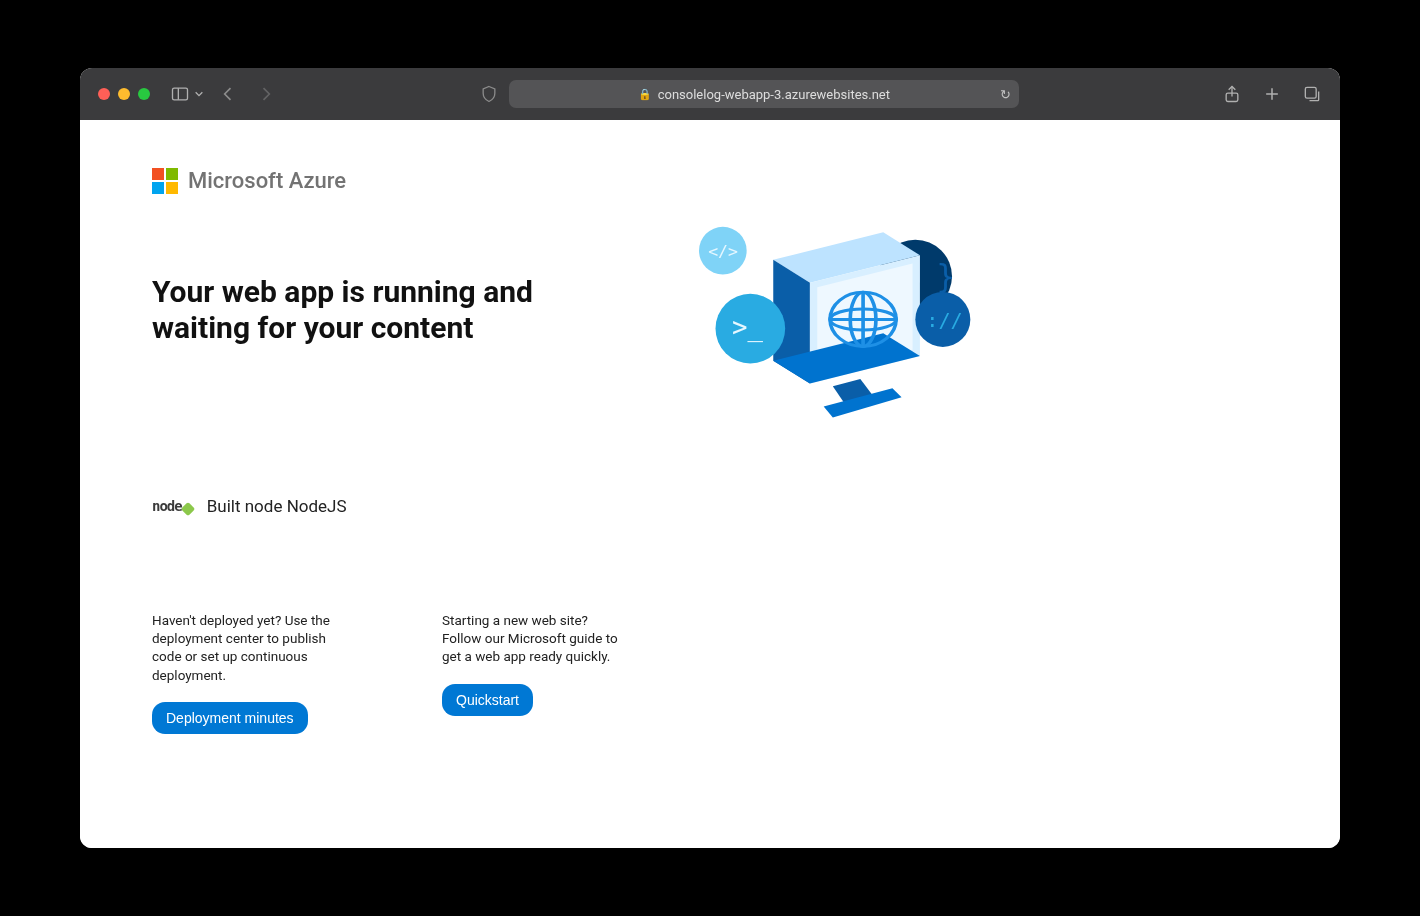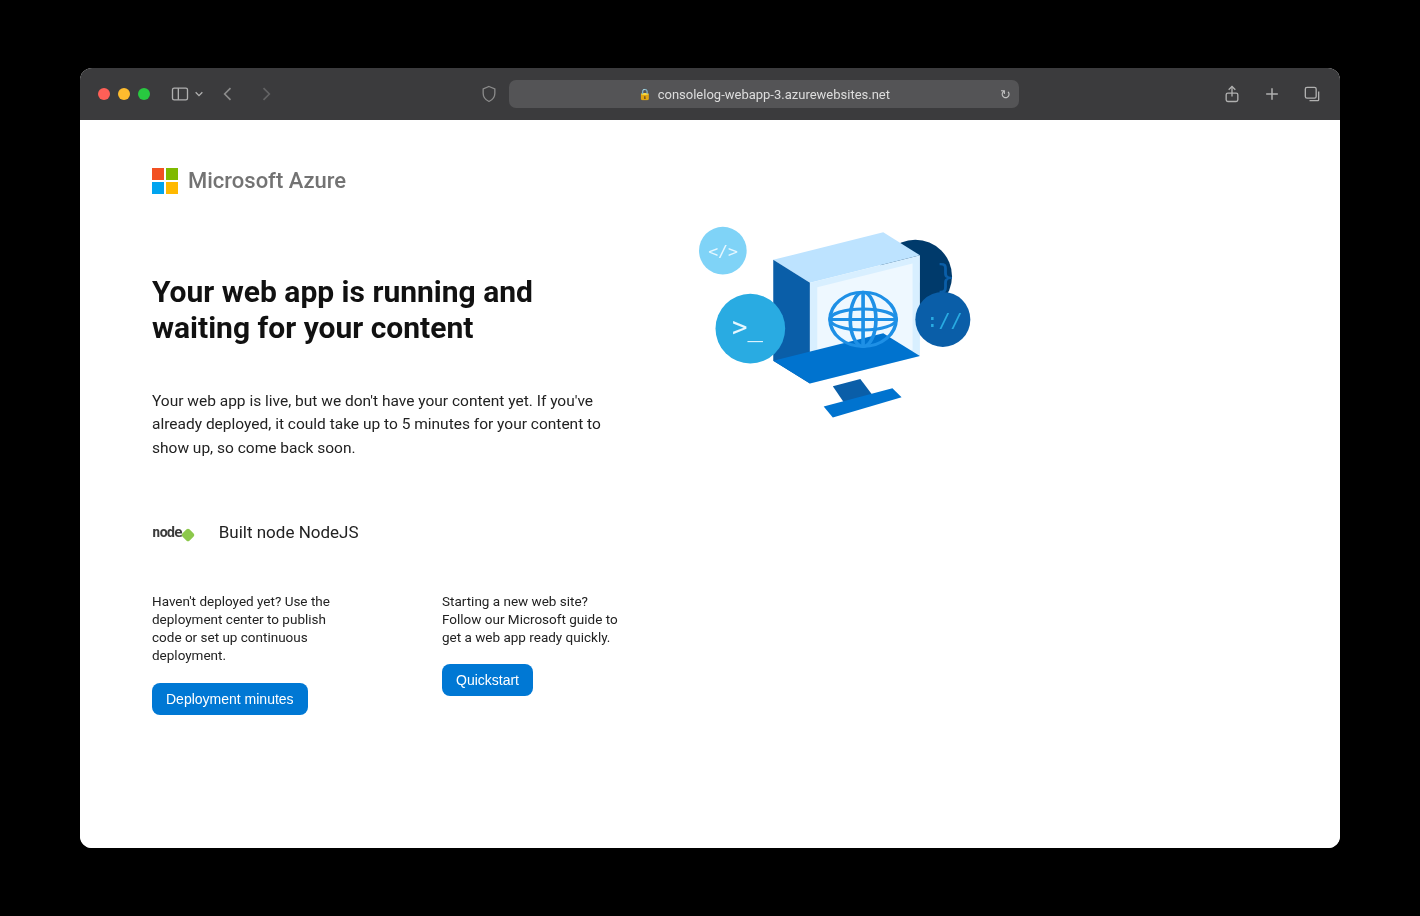--- a/index.html
+++ b/index.html
@@ -77,36 +77,36 @@
   .ms-logo div:nth-child(4){background:#ffb900;}
 
   .hero { display:flex; gap: 60px; align-items:flex-start; }
   .hero-left { width: 470px; }
   h1 { font-size: 30px; font-weight: 700; color:#111; line-height:1.2; margin-bottom: 44px; }
   .subhead { font-size: 15.5px; color:#222; line-height:1.5; }
 
   .hero-illu { width: 340px; height: 220px; position: relative; margin-top: -60px; margin-left: -10px;}
   .hero-illu svg { width:100%; height:100%; }
 
-  .built-row { display:flex; align-items:center; gap:26px; margin-top: 62px; }
+  .built-row { display:flex; align-items:center; gap:14px; margin-top: 62px; }
   .node-logo { font-family: monospace; font-weight:bold; color:#3c3c3c; font-size:14px; letter-spacing:-1px; position:relative;}
   .node-logo .hex { display:inline-block; width:10px;height:10px; background:#8cc84b; border-radius:2px; transform: translateY(3px) rotate(45deg); margin-left:1px;}
   .built-text { font-size:17px; color:#222; }
 
-  .cards { display:flex; gap: 110px; margin-top: 50px; }
+  .cards { display:flex; gap: 110px; margin-top: 95px; }
   .card { width: 180px; font-size:13.5px; color:#222; line-height:1.35;}
   .btn {
     display:inline-block;
     margin-top: 18px;
     background:#0078d4;
     color:#fff;
     font-size:14px;
     padding: 8px 14px;
     border:none;
-    border-radius:8px;
+    border-radius:13px;
     cursor:pointer;
   }
 </style>
 </head>
 <body>
 
 <div class="safari-window">
 
   <div class="title-bar">
     <div class="traffic-lights">
@@ -190,21 +190,20 @@
           <div></div>
           <div></div>
           <div></div>
       </div>
       <div class="brand-name">Microsoft Azure</div>
     </div>
 
     <div class="hero">
       <div class="hero-left">
         <h1>Your web app is running and waiting for your content</h1>
-        <p class="subhead">Your web app is live, but we don't have your content yet. If you've already deployed, it could take up to 5 minutes for your content to show up, so come back soon.</p>
       </div>
 
       <div class="hero-illu">
         <svg viewBox="0 0 340 240">
 
           <g transform="translate(250,30)">
             <ellipse cx="0" cy="38" rx="40" ry="40" fill="#003a6b"></ellipse>
             <text x="-18" y="50" font-size="34" fill="#0a5ea8" font-family="monospace">{ }</text>
           </g>
 

